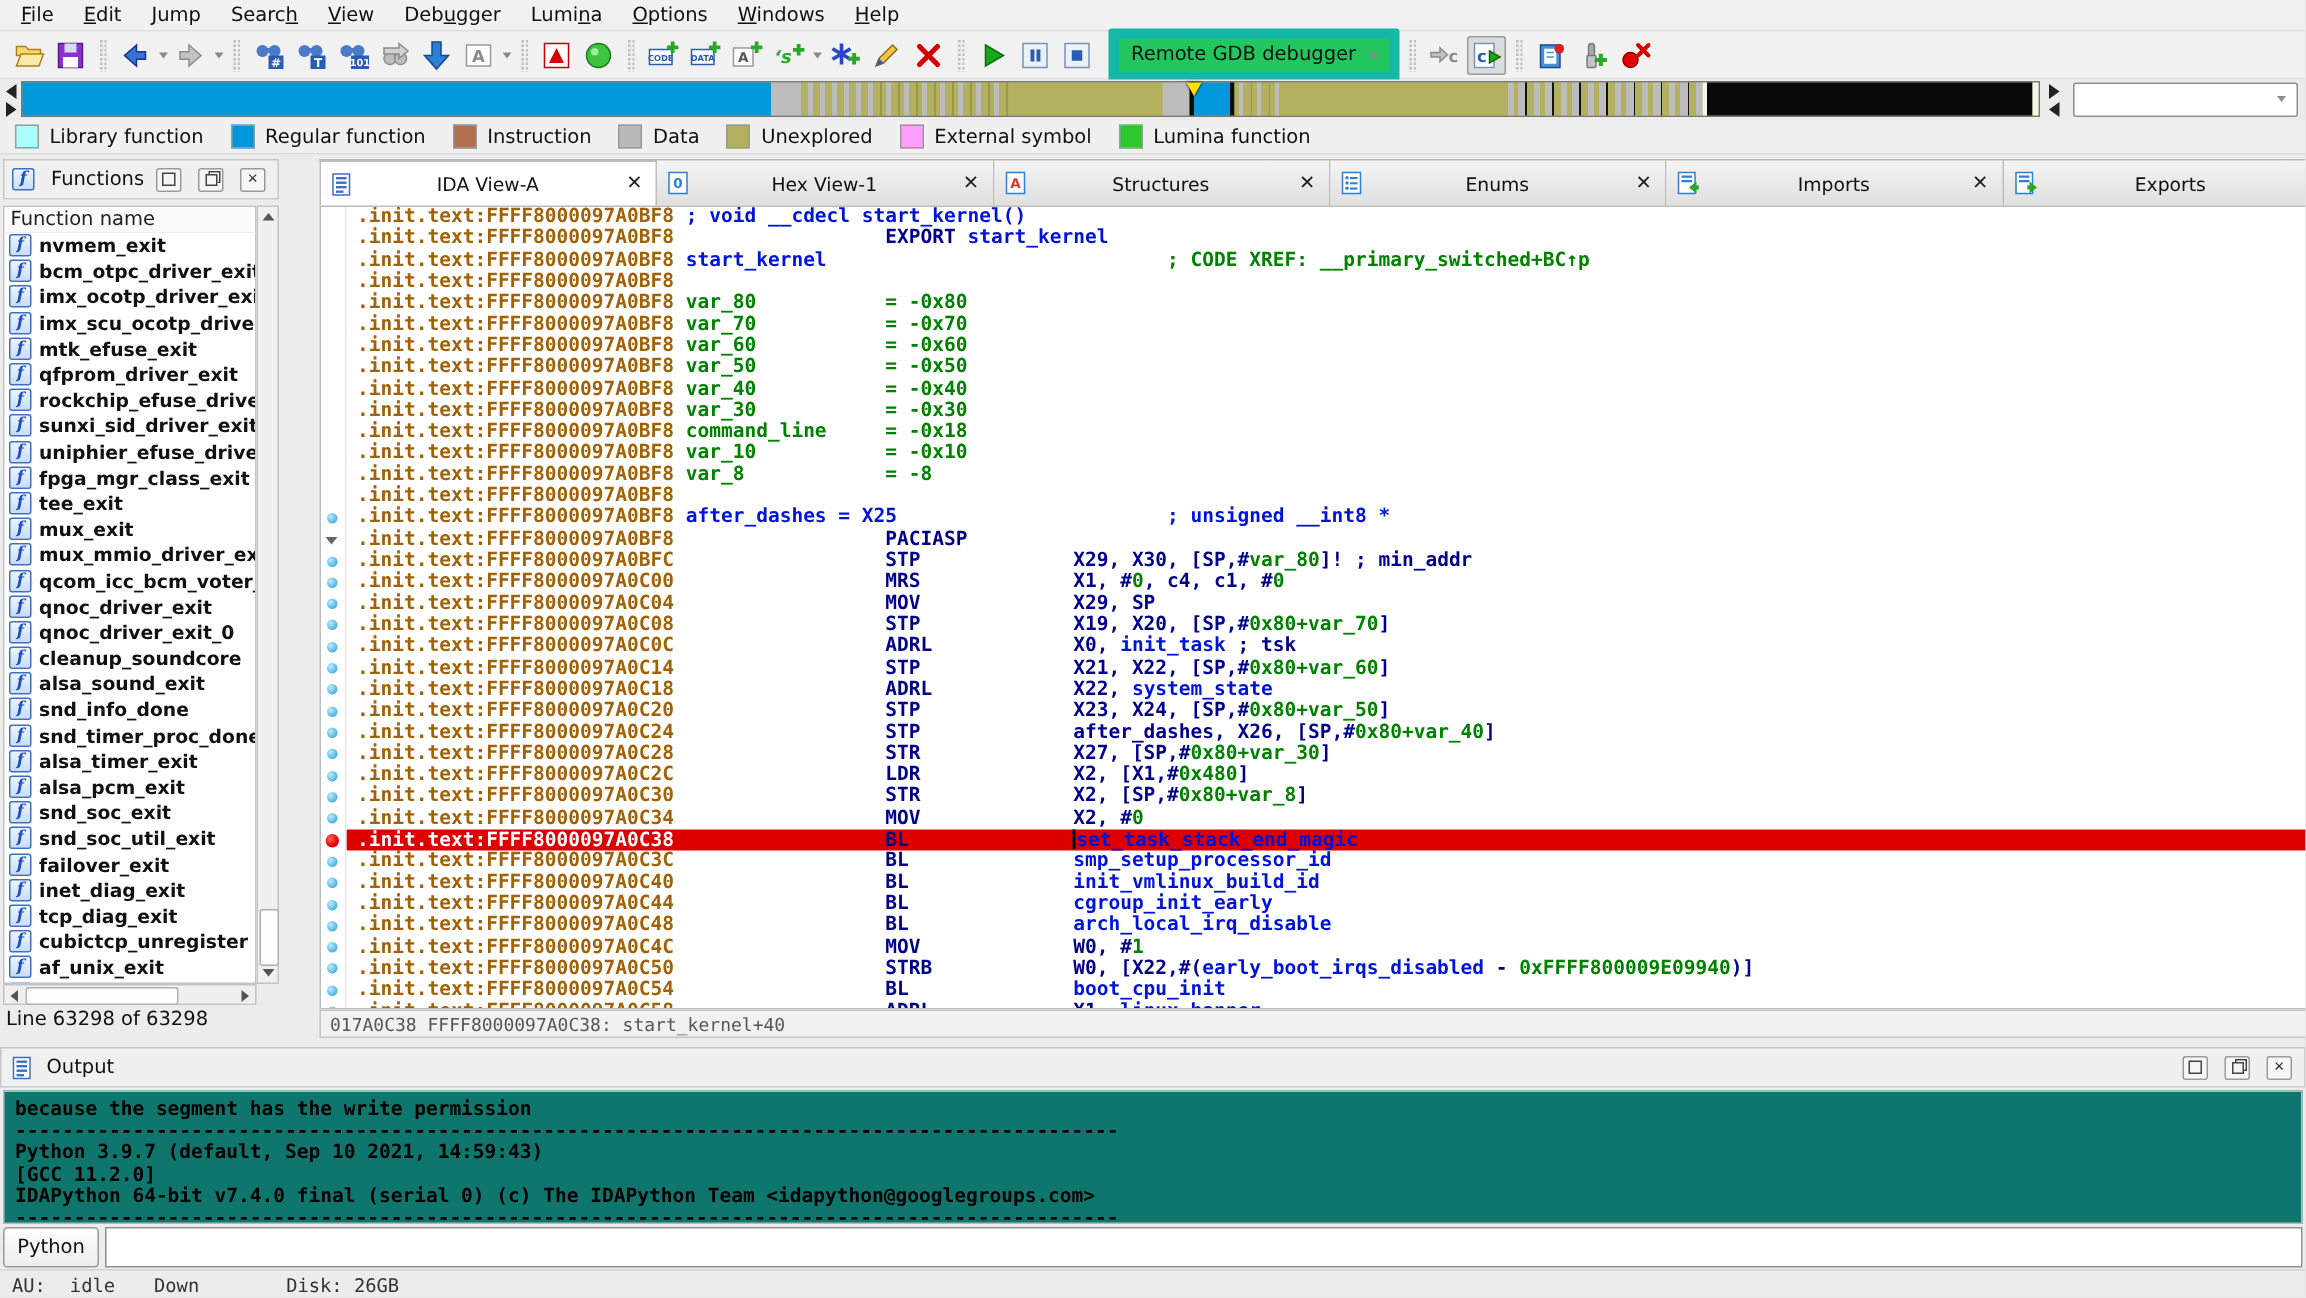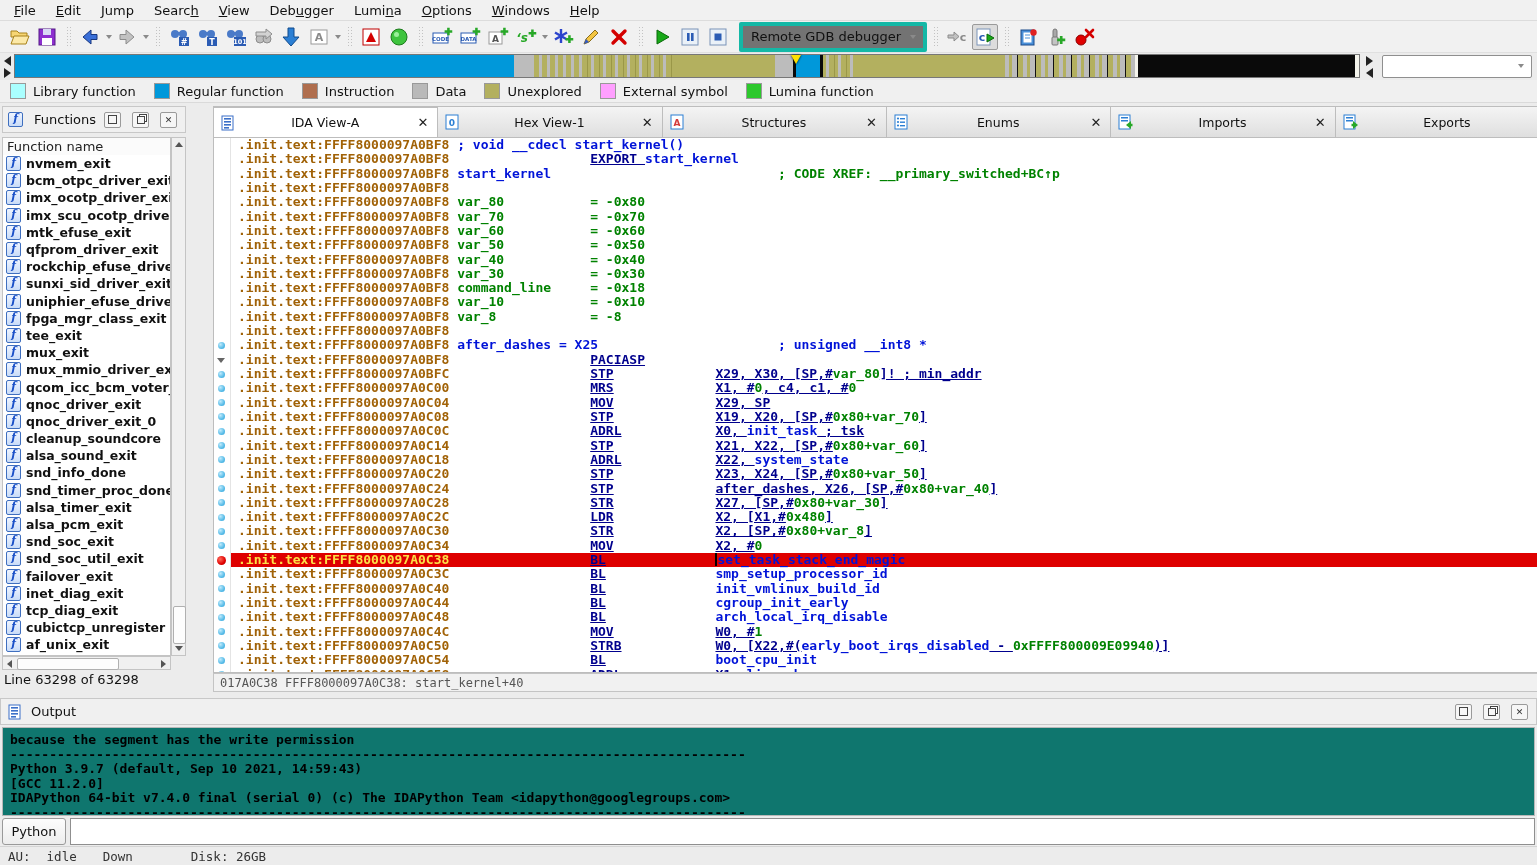--- a/index.html
+++ b/index.html
@@ -14,21 +14,21 @@
   #toolbar{position:absolute;left:0;top:21px;width:100%;height:32px;background:#f1f1f1;
            display:flex;align-items:center;padding-left:2px;box-sizing:border-box;border-bottom:1px solid #e0e0e0;}
   .tb-group{display:flex;align-items:center;gap:2px;padding:0 4px;}
   .tb-sep{width:5px;height:22px;margin:0 2px;
           background-image:radial-gradient(#c2c2c2 1px,transparent 1px);background-size:3px 3px;}
   .tb-btn{width:24px;height:24px;display:flex;align-items:center;justify-content:center;border:1px solid transparent;border-radius:2px;}
   .tb-btn.pressed{border:1px solid #9a9a9a;background:#dcdcdc;}
   .tb-btn svg{display:block;}
   .caret-down{width:0;height:0;border-left:3.5px solid transparent;border-right:3.5px solid transparent;
               border-top:4px solid #8a8a8a;margin-left:1px;}
-  .combo{height:22px;background:#737373;border:4px solid #14b8a6;border-radius:2px;display:flex;align-items:center;
+  .combo{height:22px;background:#22c55e;border:7px solid #14b8a6;border-radius:2px;display:flex;align-items:center;
          padding:0 22px 0 8px;position:relative;margin:0 4px;justify-content:flex-end;}
   .combo .caret-down{position:absolute;right:7px;top:9px;}
   
   #navrow{position:absolute;left:0;top:53px;width:100%;height:27px;background:#ececec;}
   .nav-arrows{position:absolute;width:12px;height:24px;top:1px;}
   .tri{width:0;height:0;margin:2px auto;}
   .tri.up-l{border-top:5px solid transparent;border-bottom:5px solid transparent;border-right:7px solid #222;}
   .tri.up-r{border-top:5px solid transparent;border-bottom:5px solid transparent;border-left:7px solid #222;}
   #navband{position:absolute;left:14px;top:1px;width:1346px;height:24px;background:#b3b05f;border:1px solid #777;box-sizing:border-box;}
   .sb{position:absolute;top:0;bottom:0;}
@@ -89,22 +89,22 @@
           box-sizing:border-box;overflow:hidden;}
   .asm-row{display:flex;height:14.32px;}
   .asm-margin{flex:0 0 16px;position:relative;border-right:1px solid #e4e4e4;}
   .dot{position:absolute;left:4px;top:3.5px;width:7px;height:7px;border-radius:50%;
        background:radial-gradient(circle at 35% 35%,#bfeafc,#58bce8 60%,#2d9ed6);}
   .dot.bp{left:2.5px;top:2.5px;width:9px;height:9px;background:radial-gradient(circle at 35% 35%,#ff6a5a,#e00000 60%,#a00000);}
   .tri-collapse{position:absolute;left:3px;top:5px;width:0;height:0;border-left:4px solid transparent;
                 border-right:4px solid transparent;border-top:5px solid #666;}
   .asm-code{flex:1;white-space:pre;font:bold 13px "DejaVu Sans Mono",monospace;line-height:14.32px;padding-left:7px;}
   .asm-code.hl{background:#de0000;}
-  .c-a{color:#a16207;} .hl .c-a{color:#fde047;}
-  .c-b{color:#00008d;text-decoration:underline;} .c-n{color:#0013d8;} .c-g{color:#008200;}
+  .c-a{color:#a16207;} .hl .c-a{color:#ffffff;}
+  .c-b{color:#00008d;} .c-n{color:#0013d8;} .c-g{color:#008200;}
   .c-caret{display:inline-block;border-left:2px solid #000;height:13px;vertical-align:-2px;}
   #view-status{position:absolute;left:0;top:567px;width:1331px;height:19px;background:#f1f1f1;border:1px solid #c4c4c4;
     box-sizing:border-box;font:12px "DejaVu Sans Mono",monospace;color:#555;padding:2px 0 0 6px;}
   
   #output-panel{position:absolute;left:0px;top:698px;width:1537px;height:148px;}
   #out-body{position:absolute;left:2px;top:29px;width:1533px;height:89px;background:#0f766e;border:1px solid #b8b8b8;
             box-sizing:border-box;overflow:hidden;padding-left:7px;}
   .out-line{white-space:pre;font:bold 13px "DejaVu Sans Mono",monospace;line-height:14.6px;color:#000;}
   .out-clip{height:5px;overflow:hidden;}
   #python-row{position:absolute;left:2px;top:120px;width:1533px;height:25px;display:flex;gap:4px;}

